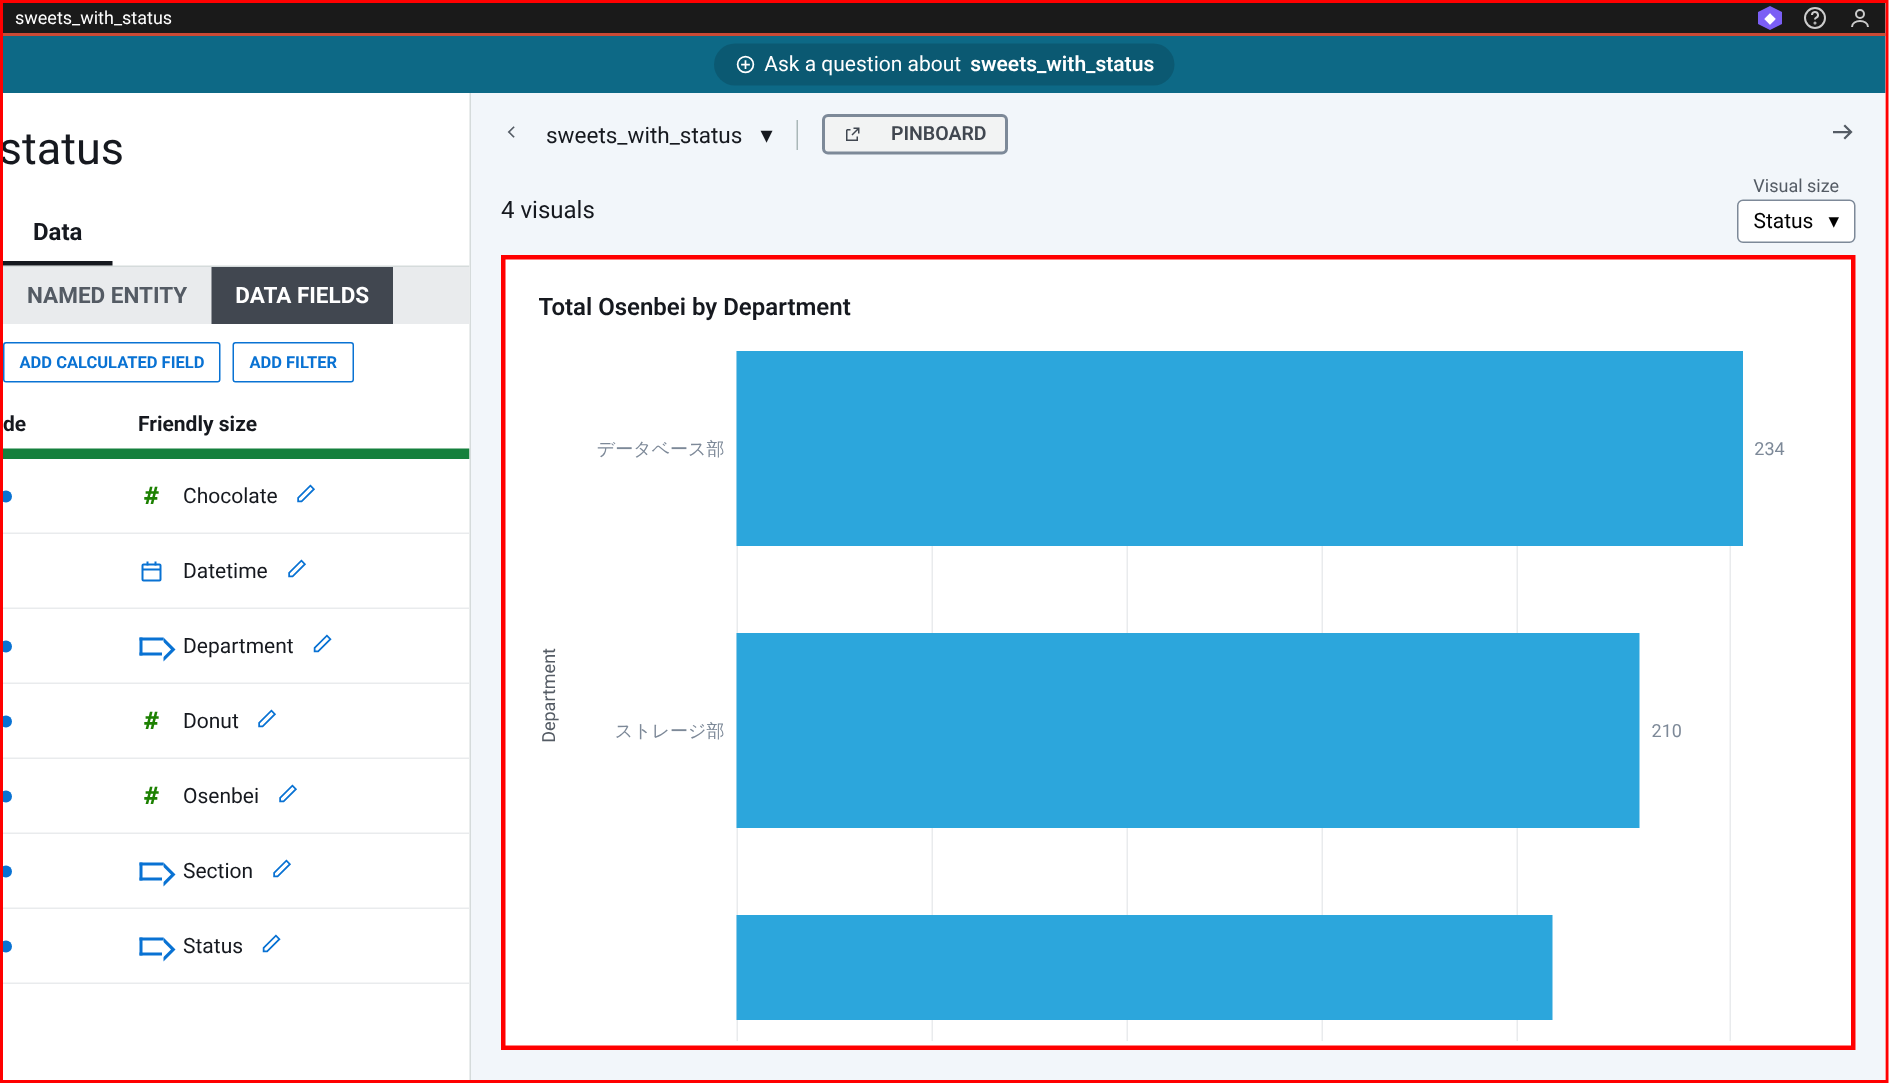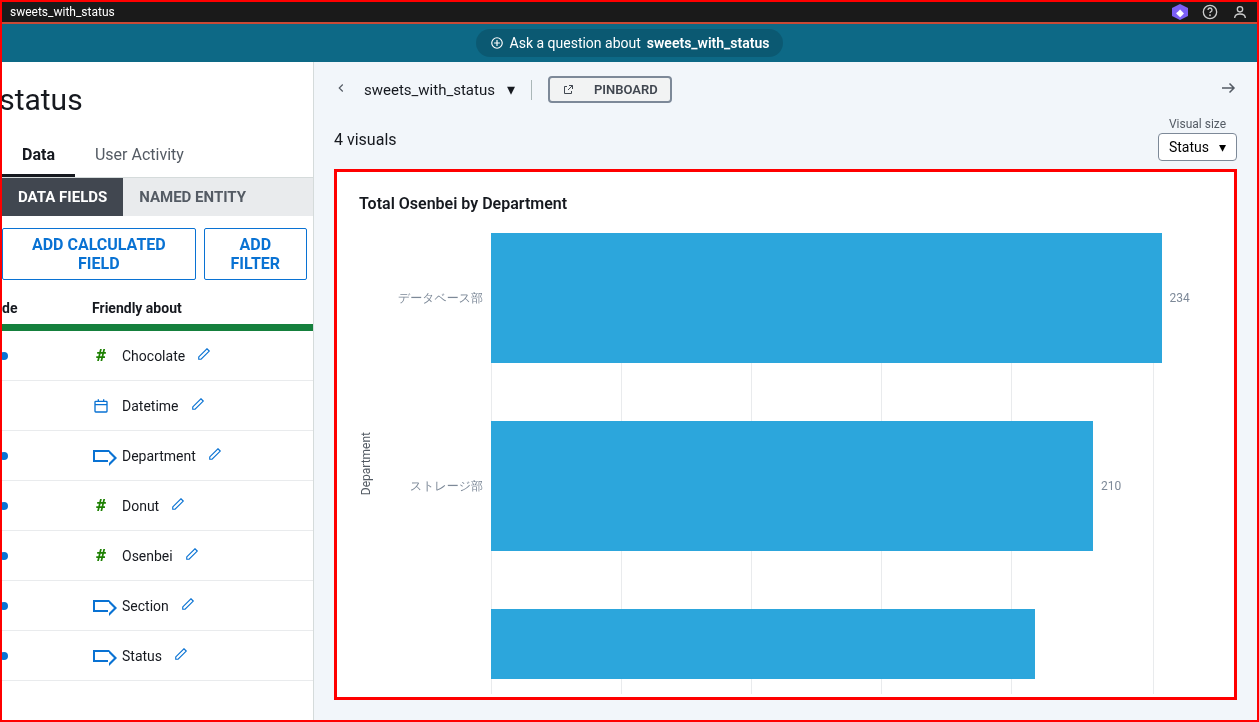--- a/index.html
+++ b/index.html
@@ -22,21 +22,21 @@
     .left-tabs { display: flex; border-bottom: 1px solid #d5dbdb; margin-top: 8px; }
     .left-tab { padding: 10px 20px; font-size: 16px; color: #545b64; cursor: pointer; }
     .left-tab.active { color: #16191f; font-weight: 700; border-bottom: 3px solid #16191f; }
     
     .bar-solid { background: #e9ebed; display:flex;}
     .data-fields-tabs { display: flex; gap: 0; }
     .df-tab { padding: 10px 16px; font-size: 15px; font-weight: 700; color: #545b64; cursor: pointer; }
     .df-tab.active { background: #414750; color: #fff; }
     
     .action-buttons { display: flex; gap: 8px; padding: 12px 6px; }
-    .btn-outline { border: 1px solid #0972d3; color: #0972d3; background: #fff; font-size: 16px; font-weight: 700; padding: 6px 10px; border-radius: 2px; cursor: pointer; }
+    .btn-outline { border: 1px solid #0972d3; color: #0972d3; background: #fff; font-size: 11px; font-weight: 700; padding: 6px 10px; border-radius: 2px; cursor: pointer; }
     
     .field-header { display: flex; border-bottom: 7px solid #15803d; font-size: 14px; font-weight: 700; color: #16191f; padding: 8px 0; }
     .field-header .col-de { width: 30px; }
     .field-header .col-name { padding-left: 60px; }
     
     .field-row { display: flex; align-items: center; border-bottom: 1px solid #e9ebed; height: 50px; }
     .field-row .dot { width: 8px; height: 8px; border-radius: 50%; background: #0972d3; margin-left: -2px; margin-right: 24px;}
     .field-row .icon { width: 18px; margin-left: 60px; margin-right: 12px; display:flex; align-items:center; justify-content:center;}
     .field-row .name { font-size: 14px; color: #16191f; margin-right: 12px; }
     .edit-icn { color: #0972d3; }
@@ -112,35 +112,34 @@
     <b>sweets_with_status</b>
   </div>
 </div>
 
 <div class="main">
 
   <div class="left-col">
     <div class="left-title">ith_status</div>
     <div class="left-tabs">
       <div class="left-tab active">Data</div>
-      <div class="left-tab">User Activity</div>
     </div>
     <div class="bar-solid">
       <div class="data-fields-tabs">
+        <div class="df-tab">NAMED ENTITY</div>
         <div class="df-tab active">DATA FIELDS</div>
-        <div class="df-tab">NAMED ENTITY</div>
       </div>
     </div>
     <div class="action-buttons">
       <button class="btn-outline" style="margin-left:-6px">ADD CALCULATED FIELD</button>
       <button class="btn-outline">ADD FILTER</button>
     </div>
     <div class="field-header">
       <div class="col-de">de</div>
-      <div class="col-name">Friendly about</div>
+      <div class="col-name">Friendly size</div>
     </div>
 
     <div class="field-row">
       <span class="dot"></span>
       <span class="icon hash-box">#</span>
       <span class="name">Chocolate</span>
       <span class="edit-icn"><svg width="14" height="14" viewBox="0 0 24 24" fill="none" stroke="#0972d3" stroke-width="2">
             <path d="M17 3l4 4L7 21H3v-4z"></path>
           </svg></span>
     </div>

